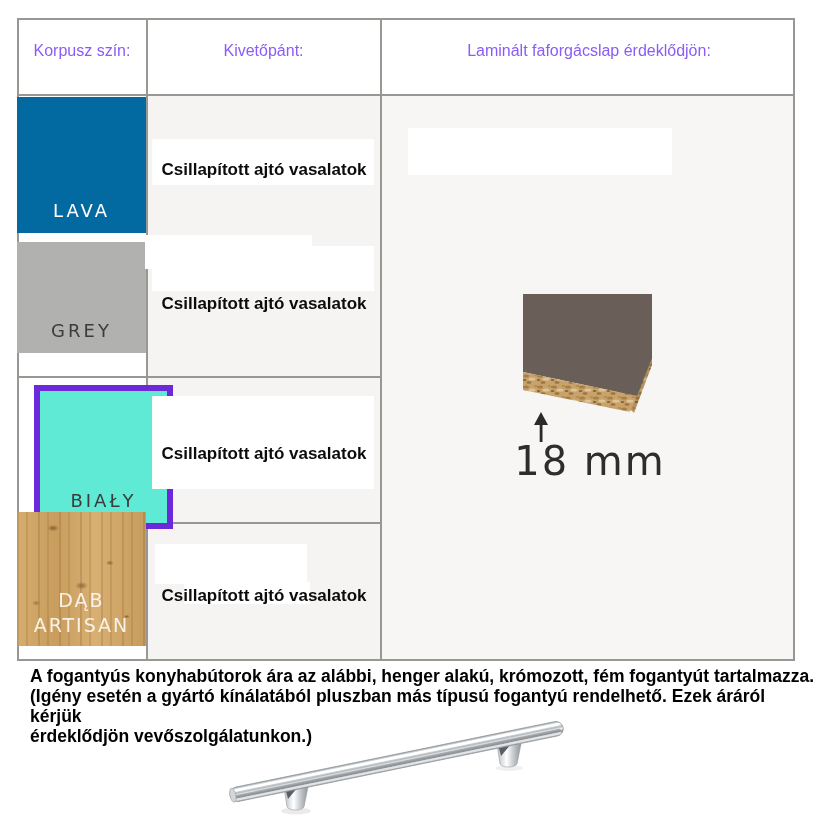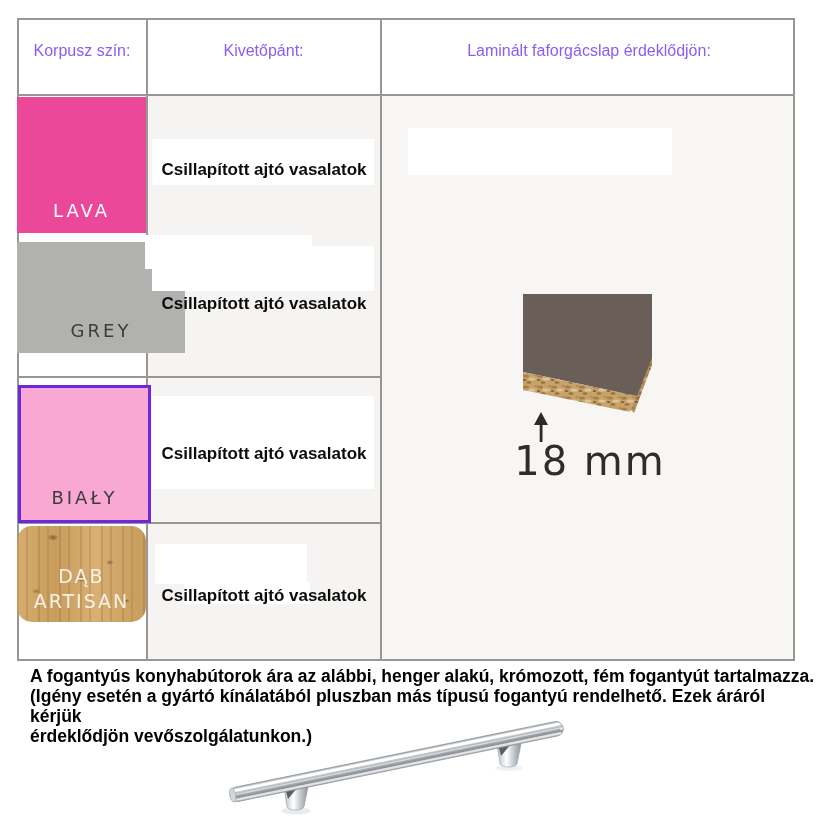--- a/index.html
+++ b/index.html
@@ -51,30 +51,30 @@
 <div class="line" style="left:146px;top:18px;width:2px;height:643px;"></div>
 <div class="line" style="left:380px;top:18px;width:2px;height:643px;"></div>
 <div class="line" style="left:17px;top:94px;width:778px;height:2px;"></div>
 <div class="line" style="left:17px;top:376px;width:365px;height:2px;"></div>
 <div class="line" style="left:17px;top:522px;width:365px;height:2px;"></div>
 
 <div class="abs hdr" style="left:17px;top:18px;width:130px;height:66px;">Korpusz szín:</div>
 <div class="abs hdr" style="left:147px;top:18px;width:233px;height:66px;">Kivetőpánt:</div>
 <div class="abs hdr" style="left:381px;top:18px;width:416px;height:66px;">Laminált faforgácslap érdeklődjön:</div>
 
-<div class="swatch" style="left:17px;top:97px;width:129px;height:136px;background:#ec4899;">
+<div class="swatch" style="left:17px;top:97px;width:129px;height:136px;background:#0369a1;">
   <div class="swatch-label" style="color:#ffffff;">LAVA</div>
 </div>
-<div class="swatch" style="left:17px;top:242px;width:129px;height:111px;background:#b1b1af;padding-left:39px;">
+<div class="swatch" style="left:17px;top:242px;width:129px;height:111px;background:#b1b1af;">
   <div class="swatch-label" style="color:#3d3c3c;">GREY</div>
 </div>
-<div class="swatch" style="left:18px;top:385px;width:127px;height:132px;background:#f9a8d4;border:3px solid #6d28d9;">
+<div class="swatch" style="left:34px;top:385px;width:127px;height:132px;background:#5eead4;border:6px solid #6d28d9;">
   <div class="swatch-label" style="color:#3d3c3c;">BIAŁY</div>
 </div>
-<div class="swatch wood" style="left:17px;top:526px;width:129px;height:96px;border-radius:15px;">
+<div class="swatch wood" style="left:17px;top:512px;width:129px;height:134px;">
   <div class="swatch-label" style="color:#f8f2e6;bottom:8px;font-size:19px;letter-spacing:2px;">DĄB ARTISAN</div>
 </div>
 
 <div class="redact" style="left:152px;top:139px;width:222px;height:46px;"></div>
 <div class="redact" style="left:145px;top:235px;width:167px;height:34px;"></div>
 <div class="redact" style="left:152px;top:246px;width:222px;height:45px;"></div>
 <div class="redact" style="left:152px;top:396px;width:222px;height:93px;"></div>
 <div class="redact" style="left:155px;top:544px;width:152px;height:40px;"></div>
 <div class="redact" style="left:184px;top:582px;width:126px;height:22px;"></div>
 <div class="redact" style="left:408px;top:128px;width:264px;height:47px;"></div>

